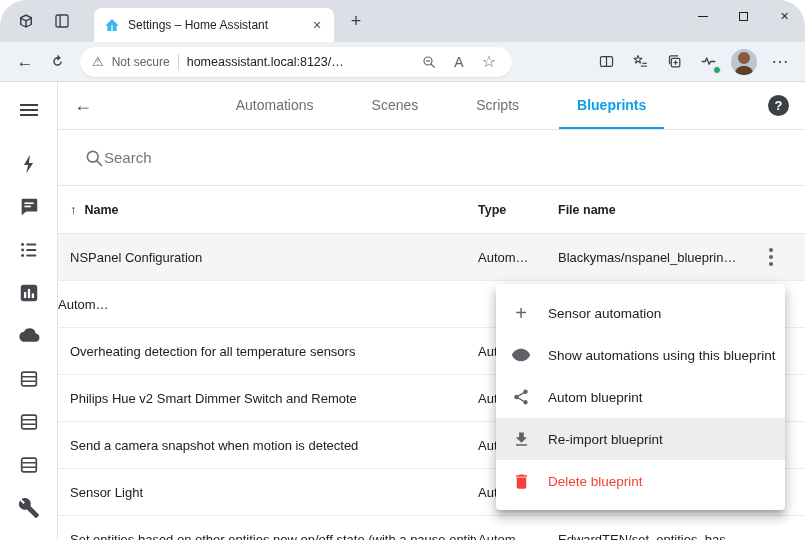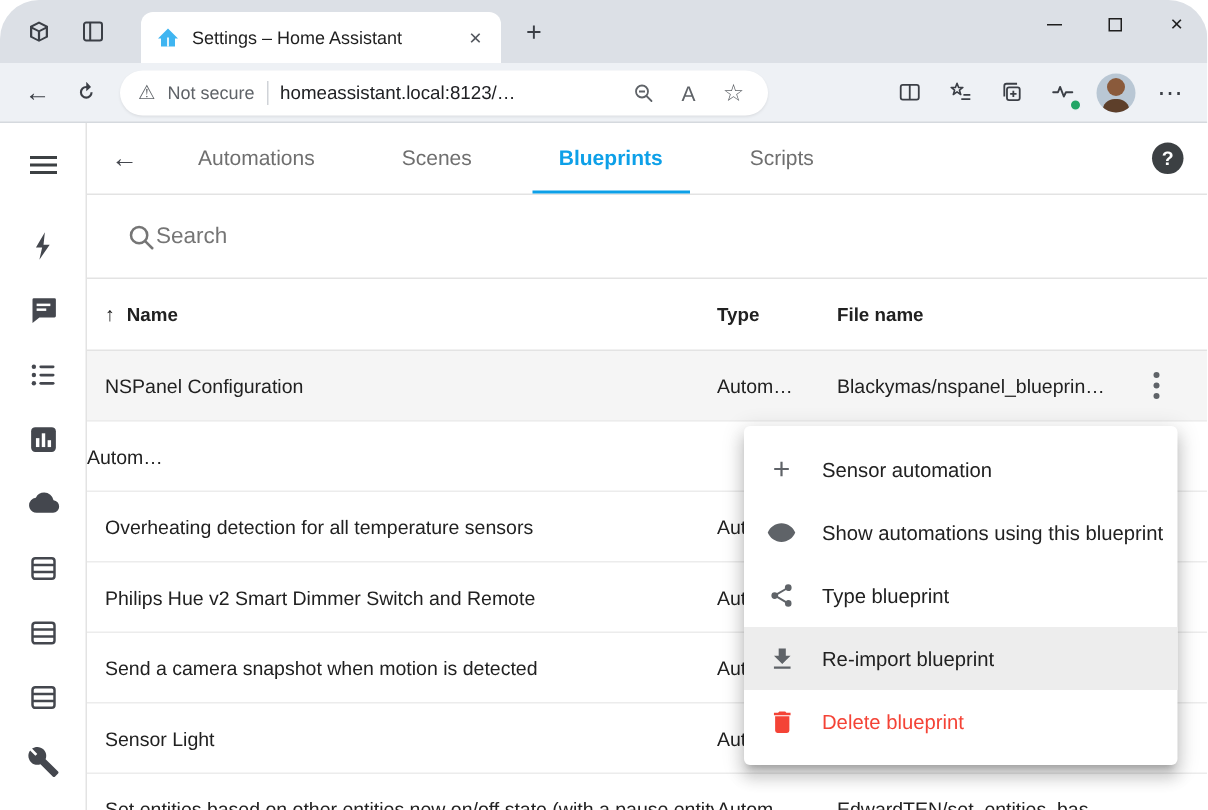--- a/index.html
+++ b/index.html
@@ -43,21 +43,21 @@
   .sidebar { width:58px; flex:0 0 auto; border-right:1px solid #e3e3e3; display:flex; flex-direction:column; align-items:center; padding-top:6px; }
   .side-slot { height:43px; width:100%; display:flex; align-items:center; justify-content:center; color:#44474e; flex:0 0 auto; }
   .side-slot.first { margin-bottom:11px; }
   .hamburger { width:18px; height:12px; border-top:2px solid #3c4043; border-bottom:2px solid #3c4043; position:relative; }
   .hamburger::after { content:""; position:absolute; left:0; right:0; top:3px; height:2px; background:#3c4043; }
 
   
   .ha-main { flex:1; min-width:0; display:flex; flex-direction:column; }
   .ha-topbar { height:48px; flex:0 0 auto; display:flex; align-items:center; border-bottom:1px solid #e3e3e3; padding:0 16px; }
   .ha-back { width:40px; font-size:18px; color:#44474e; display:flex; align-items:center; }
-  .ha-tabs { flex:1; display:flex; gap:22px; height:100%; }
+  .ha-tabs { flex:1; display:flex; justify-content:center; gap:22px; height:100%; }
   .ha-tab { display:flex; align-items:center; padding:0 18px; font-size:14px; color:#6f6f6f; height:100%; border-bottom:2px solid transparent; white-space:nowrap; }
   .ha-tab.active { color:var(--accent); border-bottom-color:var(--accent); font-weight:bold; }
   .ha-help { width:21px; height:21px; border-radius:50%; background:#3c4043; color:#fff; font-size:13px; font-weight:bold; display:flex; align-items:center; justify-content:center; }
 
   .ha-search { height:56px; flex:0 0 auto; display:flex; align-items:center; padding:0 26px; border-bottom:1px solid #e3e3e3; color:#757575; font-size:15px; }
 
   .table-header { height:48px; flex:0 0 auto; display:flex; align-items:center; font-size:12.5px; font-weight:bold; color:#212121; border-bottom:1px solid #e3e3e3; }
   .col-name { flex:1; min-width:0; padding-left:12px; display:flex; align-items:center; gap:8px; }
   .col-type { width:80px; flex:0 0 auto; }
   .col-file { width:205px; flex:0 0 auto; }
@@ -254,22 +254,22 @@
       </span>
     </div>
 
     <div class="ha-main">
 
       <div class="ha-topbar">
         <span class="ha-back">←</span>
         <div class="ha-tabs">
           <span class="ha-tab">Automations</span>
           <span class="ha-tab">Scenes</span>
+          <span class="ha-tab">Scripts</span>
           <span class="ha-tab active">Blueprints</span>
-          <span class="ha-tab">Scripts</span>
         </div>
         <span class="ha-help">?</span>
       </div>
 
       <div class="ha-search">
         <span>
           <svg width="20" height="20" viewBox="0 0 24 24">
               <circle cx="10.5" cy="10.5" r="6.5" fill="none" stroke="#757575" stroke-width="2"></circle>
               <line x1="15.5" y1="15.5" x2="21" y2="21" stroke="#757575" stroke-width="2" stroke-linecap="round"></line>
             </svg>
@@ -349,21 +349,21 @@
             </svg>
         </span>
         <span>Show automations using this blueprint</span>
       </div>
       <div class="ctx-item">
         <span class="ctx-icon">
           <svg width="18" height="18" viewBox="0 0 24 24">
               <path d="M18 16.08c-.76 0-1.44.3-1.96.77L8.91 12.7c.05-.23.09-.46.09-.7s-.04-.47-.09-.7l7.05-4.11c.54.5 1.25.81 2.04.81a3 3 0 0 0 3-3 3 3 0 0 0-3-3 3 3 0 0 0-3 3c0 .24.04.47.09.7L8.04 9.81C7.5 9.31 6.79 9 6 9a3 3 0 0 0-3 3 3 3 0 0 0 3 3c.79 0 1.5-.31 2.04-.81l7.12 4.16c-.05.21-.08.43-.08.65a2.92 2.92 0 0 0 2.92 2.92 2.92 2.92 0 0 0 2.92-2.92A2.92 2.92 0 0 0 18 16.08z" fill="currentColor"></path>
             </svg>
         </span>
-        <span>Type blueprint</span>
+        <span>Autom blueprint</span>
       </div>
       <div class="ctx-item hover">
         <span class="ctx-icon">
           <svg width="19" height="19" viewBox="0 0 24 24">
               <path d="M5 20h14v-2H5v2zM19 9h-4V3H9v6H5l7 7 7-7z" fill="currentColor"></path>
             </svg>
         </span>
         <span>Re-import blueprint</span>
       </div>
       <div class="ctx-item danger">

